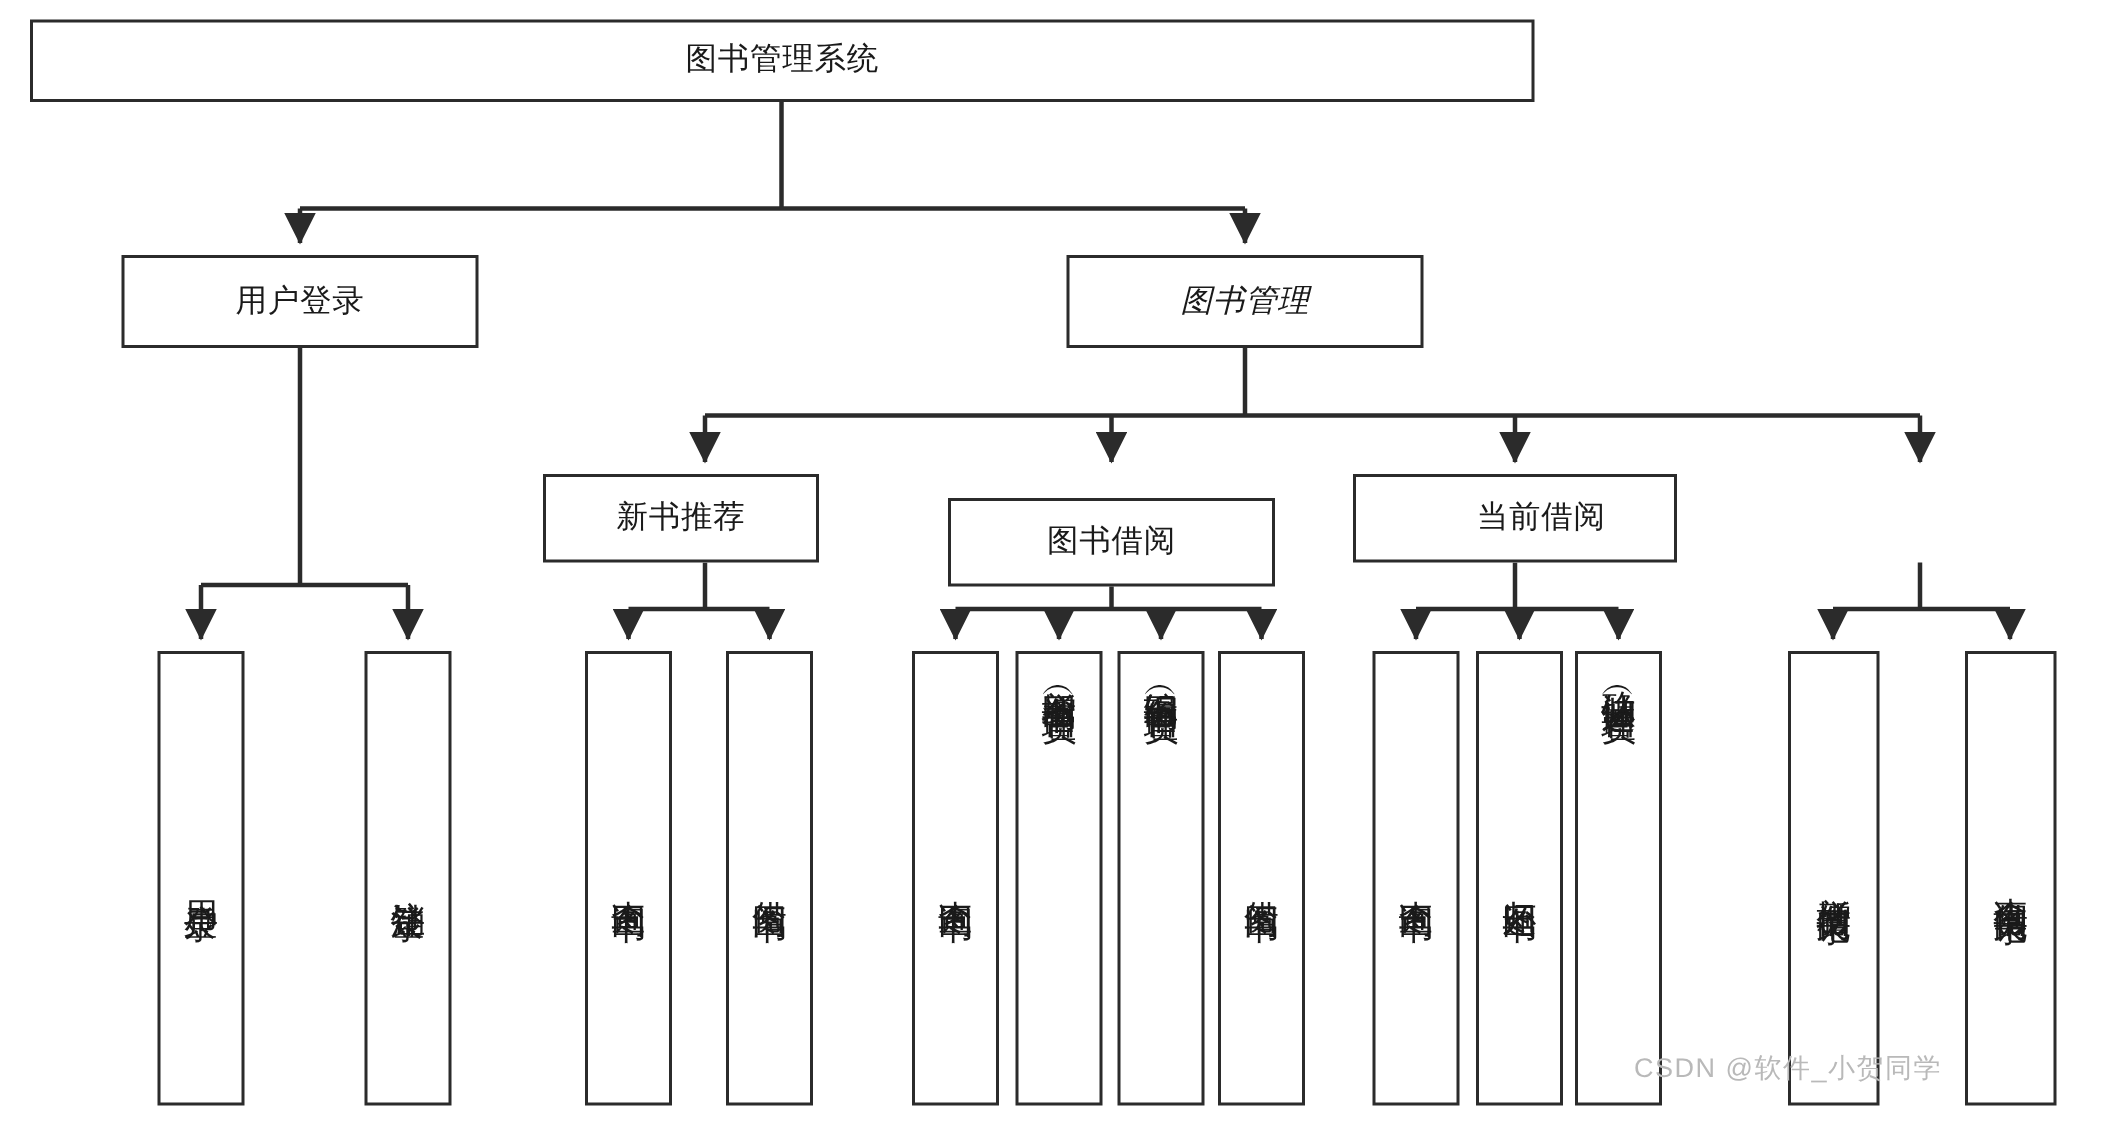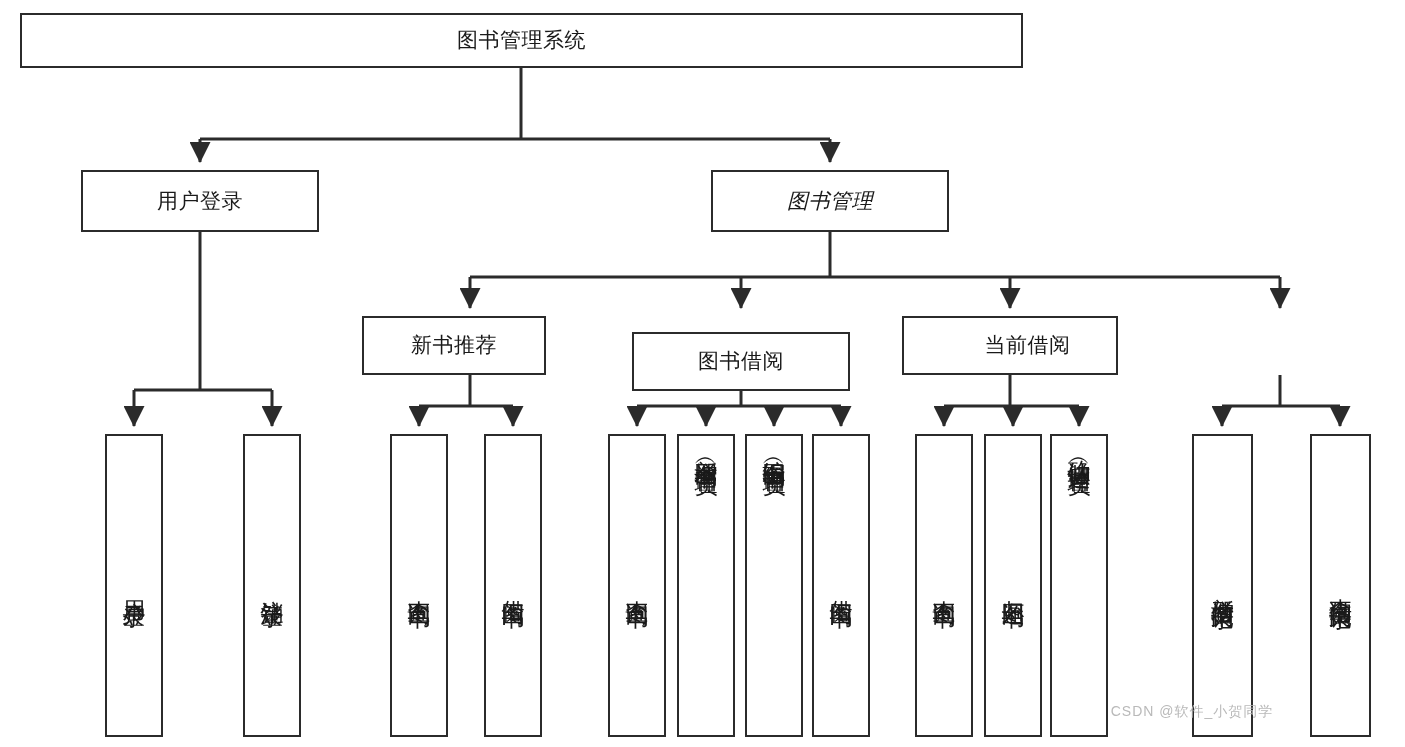--- a/index.html
+++ b/index.html
@@ -61,21 +61,21 @@
     line-height: 1;
     white-space: pre-wrap;
   }
   .node.v.centered {
     align-items: center;
     padding-top: 0;
   }
   .watermark {
     position: absolute;
     color: #b9b9b9;
-    font-size: 14px;
+    font-size: 18px;
     letter-spacing: 1px;
     white-space: nowrap;
     pointer-events: none;
   }
 </style>
 </head>
 <body>
 
 <div id="canvas">
 

